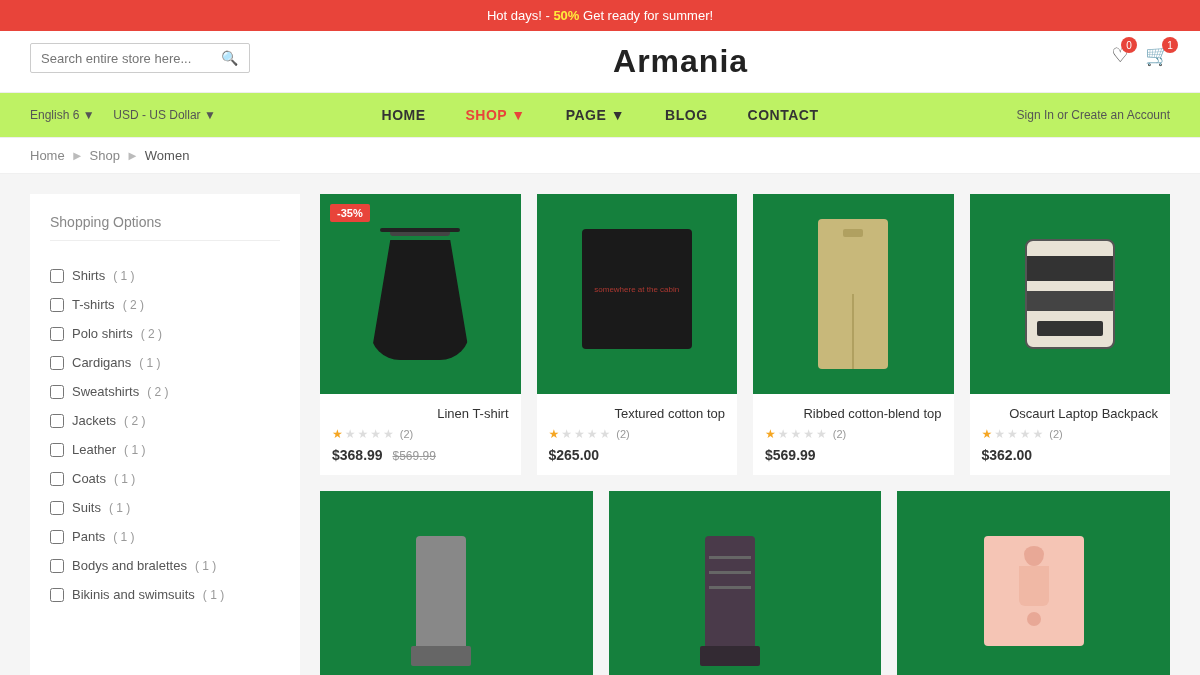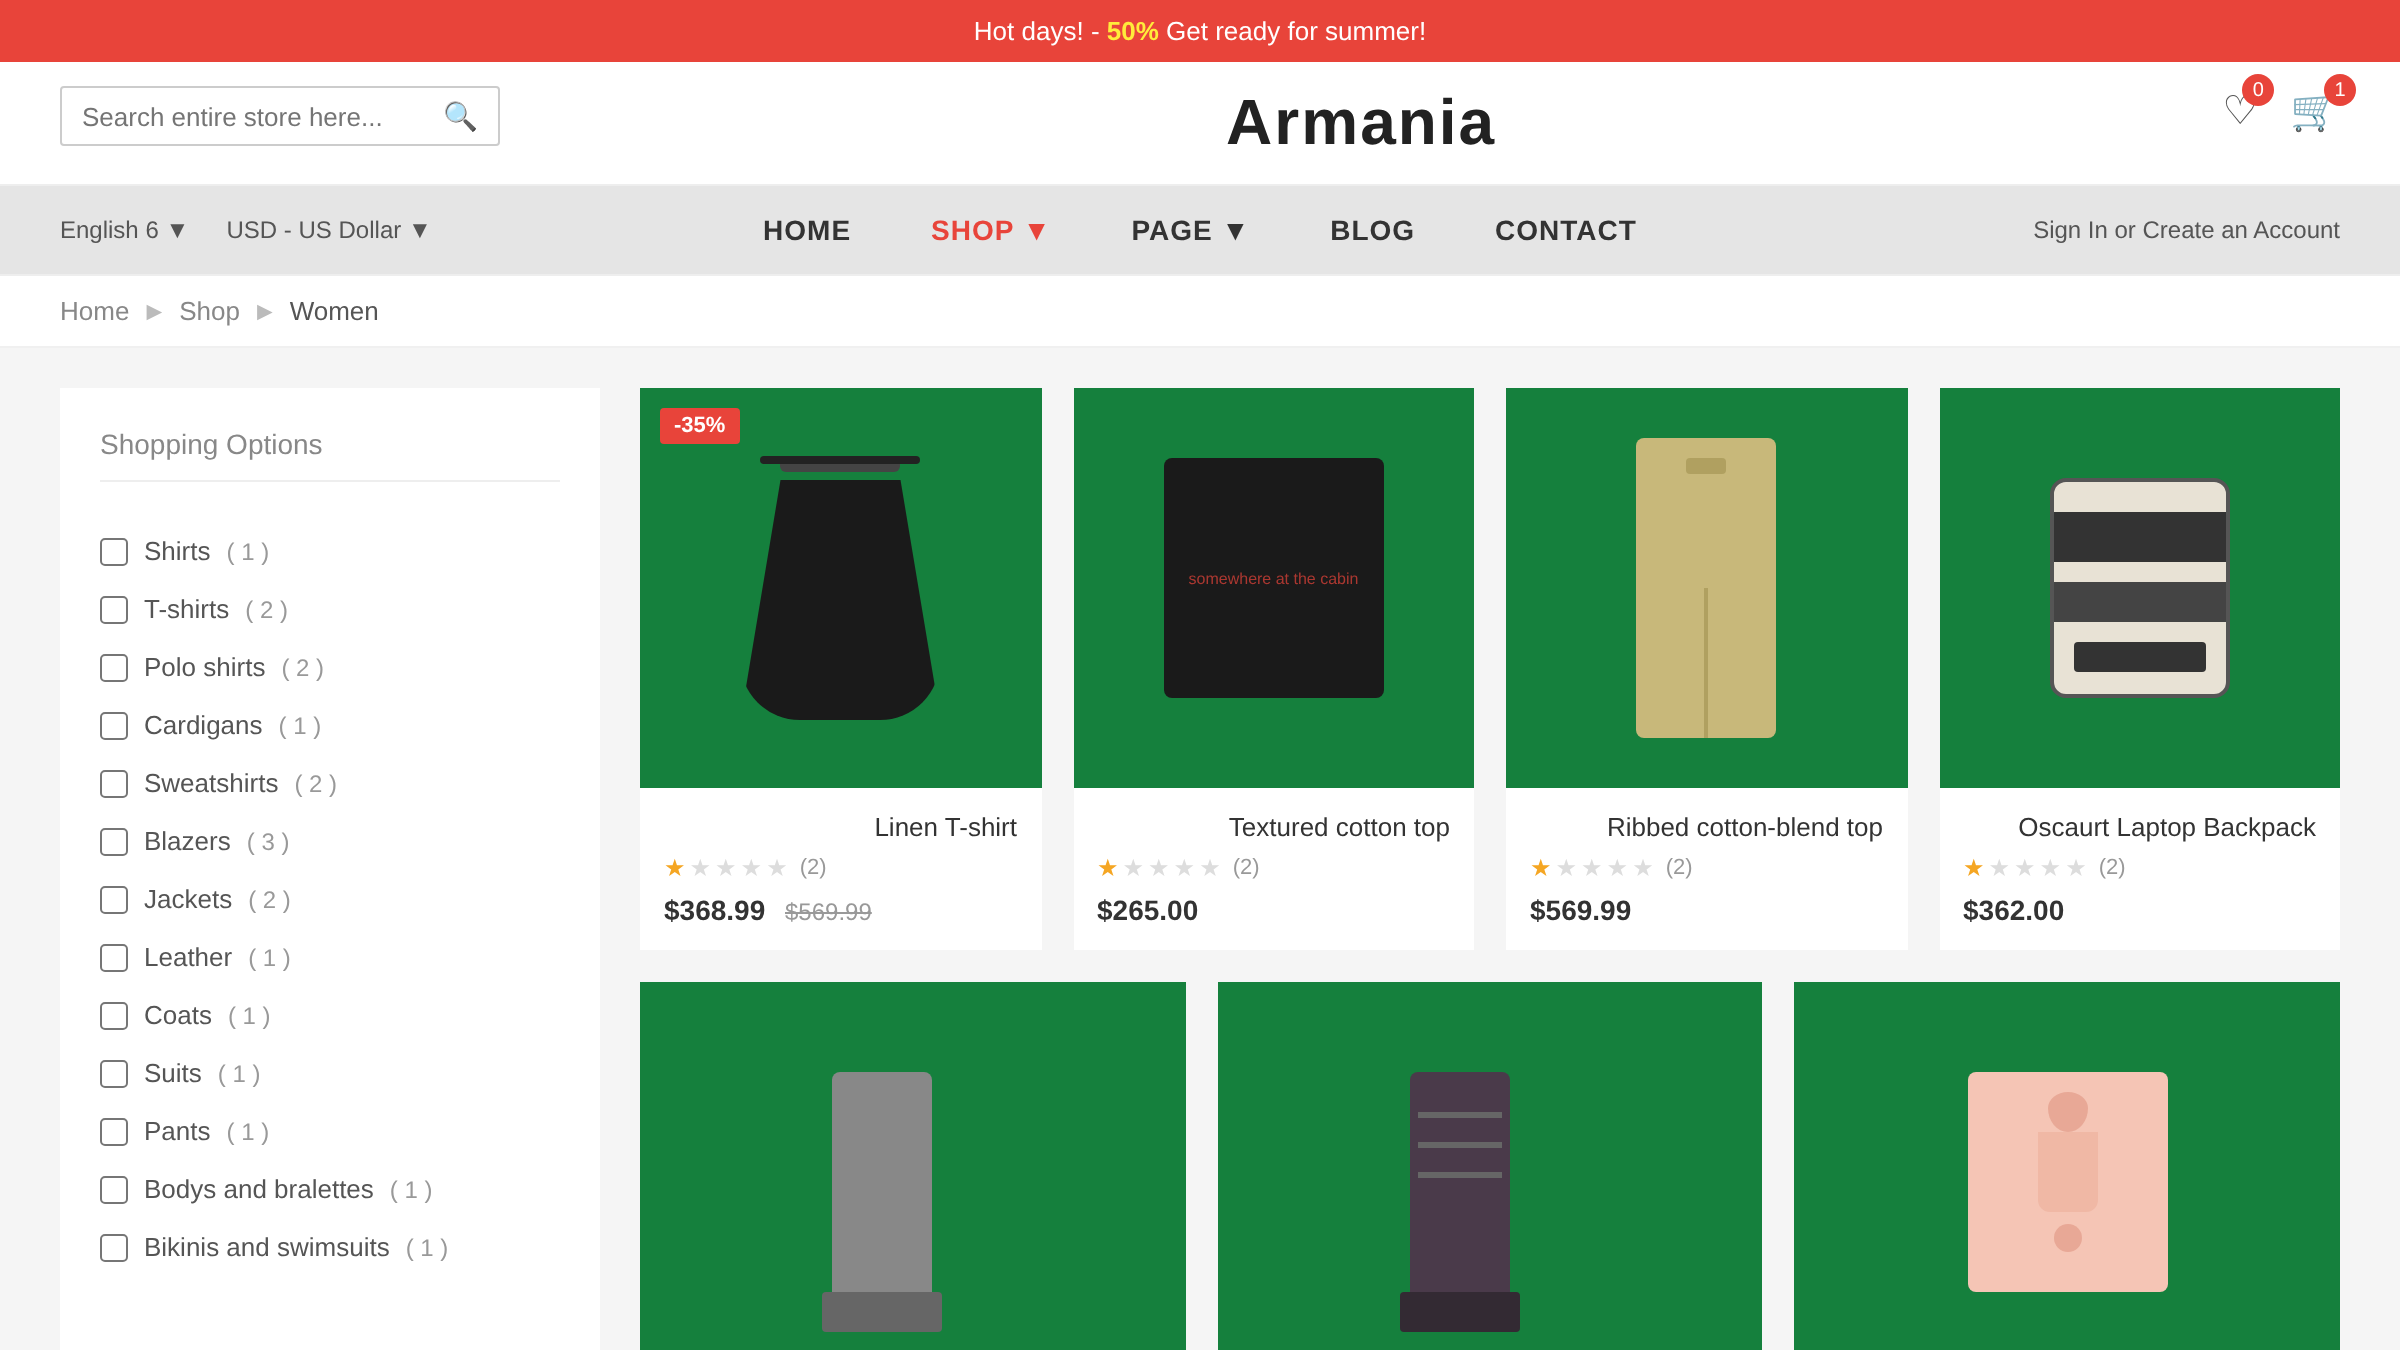--- a/index.html
+++ b/index.html
@@ -72,21 +72,21 @@
       align-items: center;
       justify-content: center;
     }
 
     
     .nav-bar {
       display: flex;
       align-items: center;
       padding: 0 30px;
       border-bottom: 1px solid #eee;
-      background: #e5e5e5;
+      background: #bef264;
     }
     .nav-left {
       display: flex;
       gap: 6px;
       font-size: 12px;
       color: #555;
       padding: 10px 0;
       align-items: center;
       min-width: 200px;
     }
@@ -333,25 +333,20 @@
           <span>Cardigans</span> 
           <span class="category-count">( 1 )</span>
         </li>
         <li class="category-item">
           <input type="checkbox" style=""> 
           <span>Sweatshirts</span> 
           <span class="category-count">( 2 )</span>
         </li>
         <li class="category-item">
           <input type="checkbox" style=""> 
-          <span>Blazers</span> 
-          <span class="category-count">( 3 )</span>
-        </li>
-        <li class="category-item">
-          <input type="checkbox" style=""> 
           <span>Jackets</span> 
           <span class="category-count">( 2 )</span>
         </li>
         <li class="category-item">
           <input type="checkbox" style=""> 
           <span>Leather</span> 
           <span class="category-count">( 1 )</span>
         </li>
         <li class="category-item">
           <input type="checkbox" style=""> 

